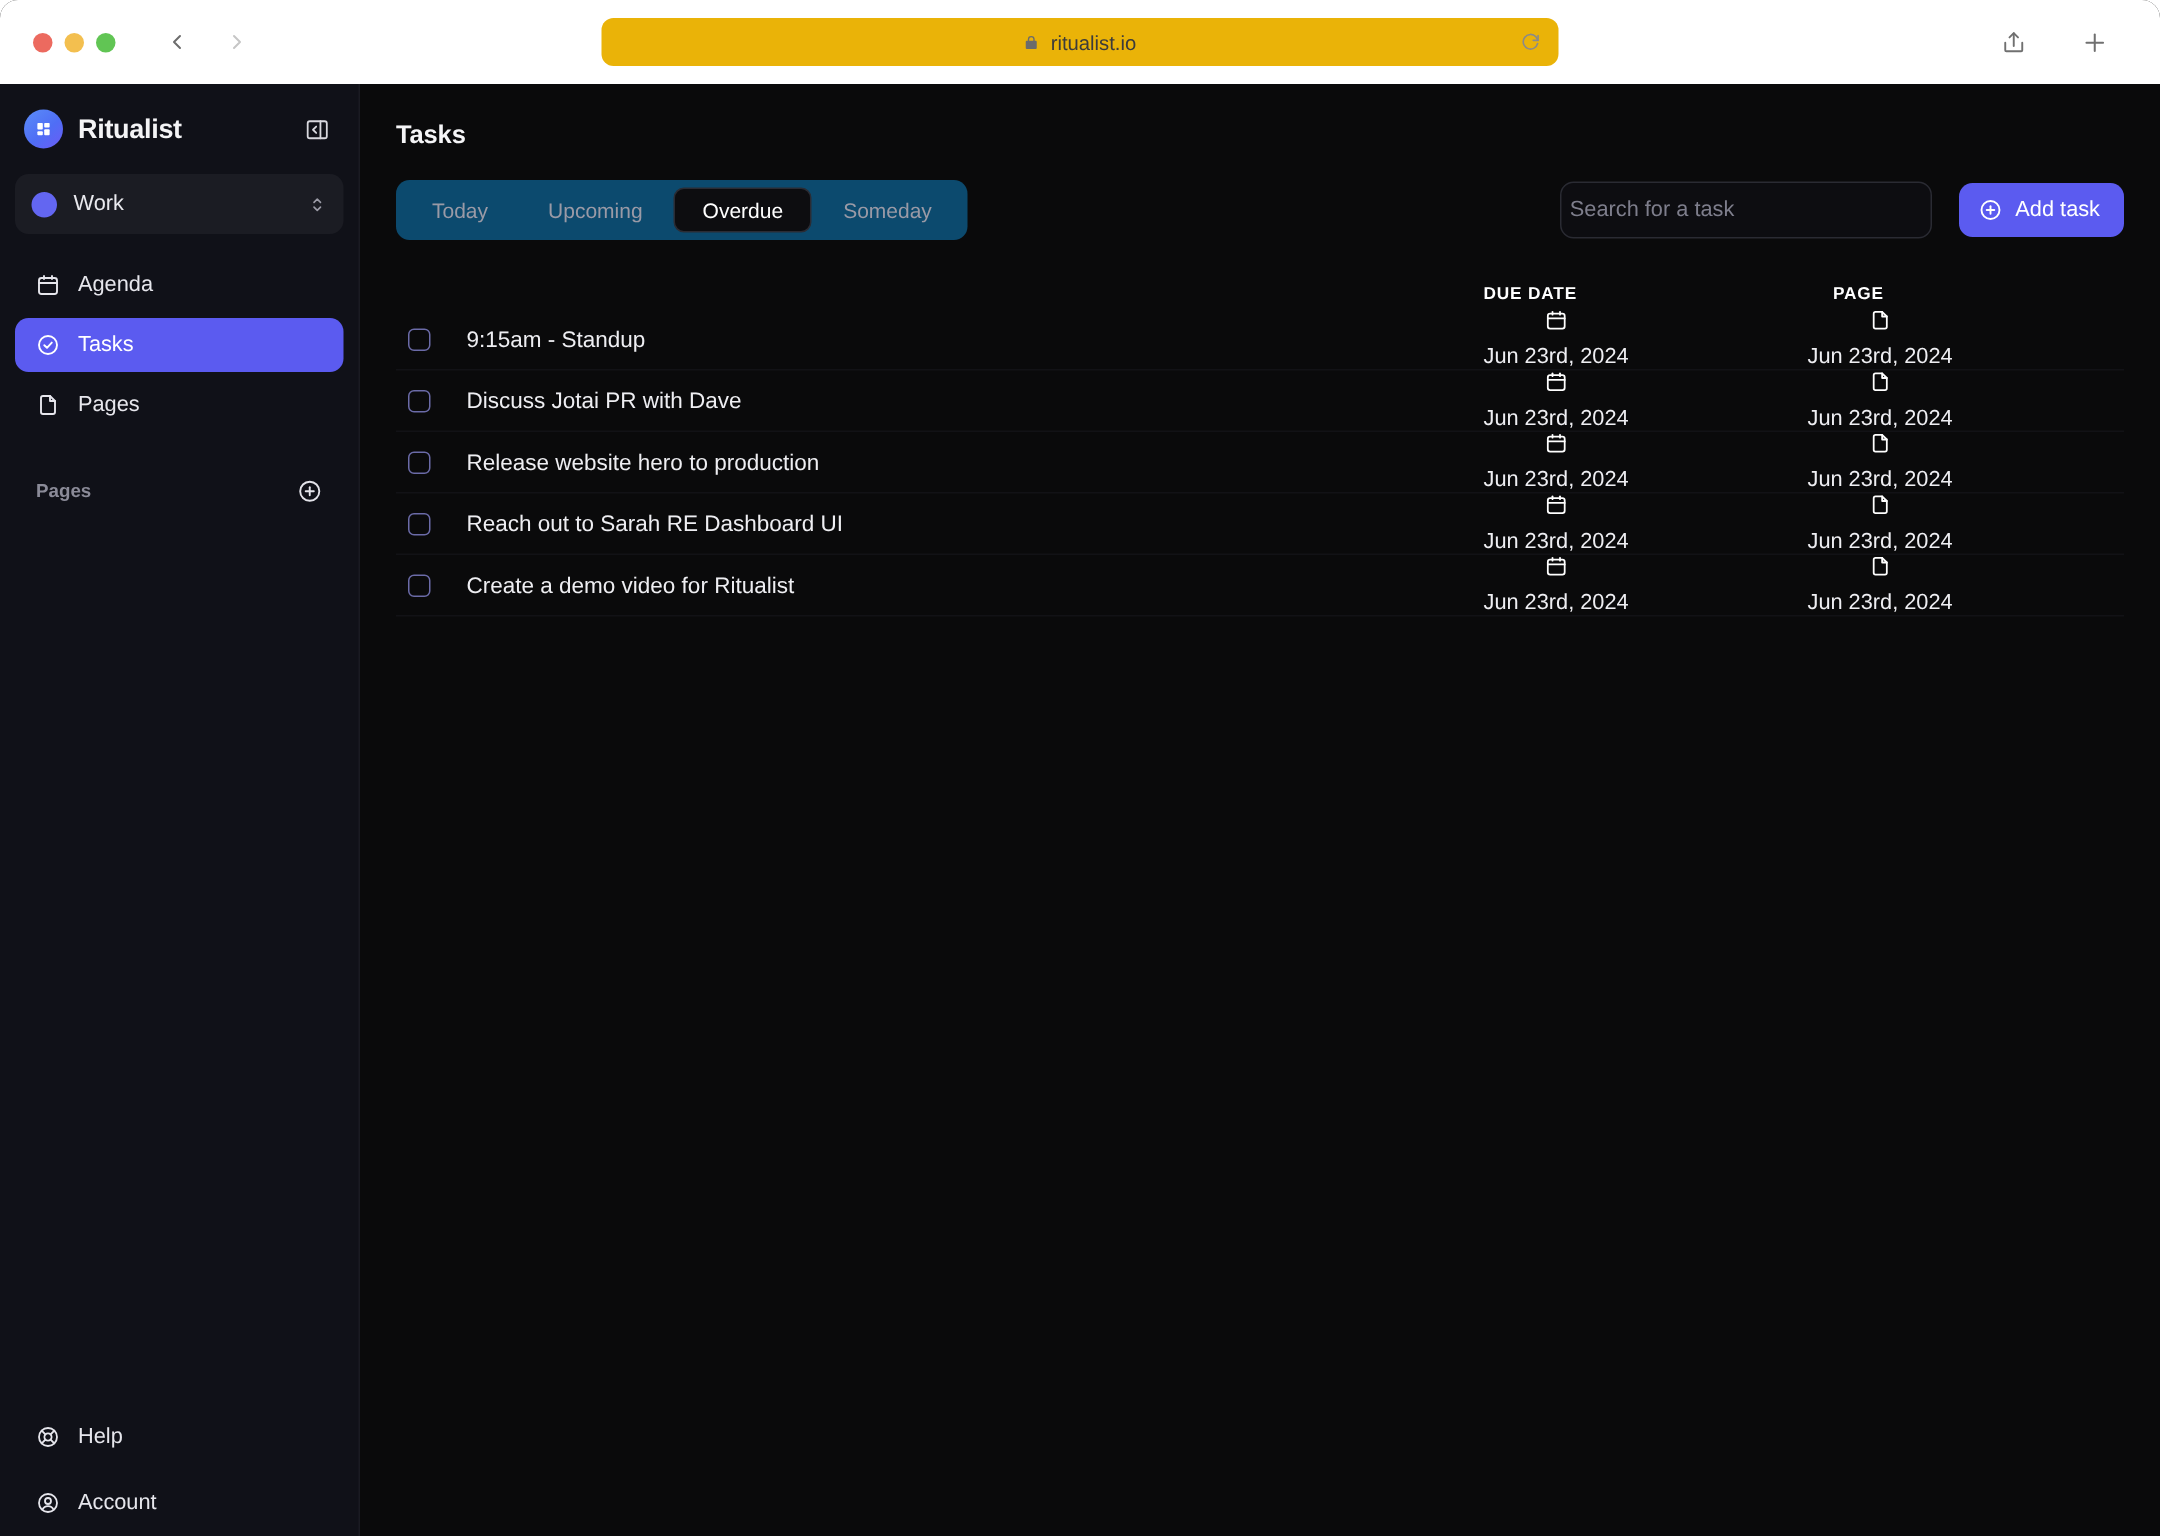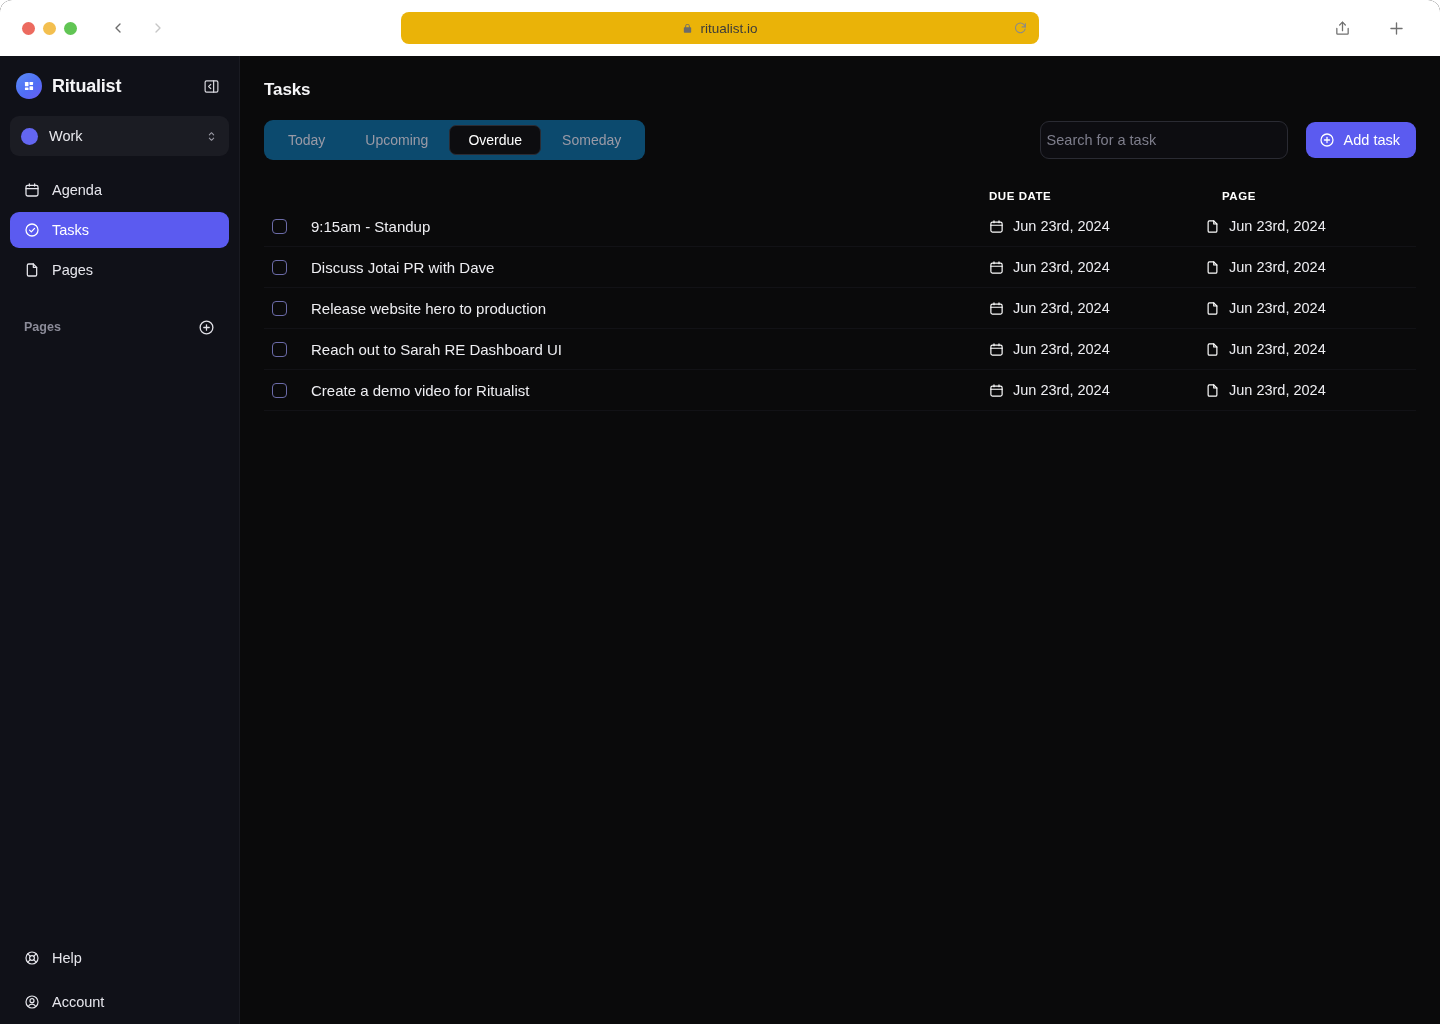--- a/index.html
+++ b/index.html
@@ -334,20 +334,21 @@
     font-size: 15px;
   }
 
   .cell {
     position: absolute;
     display: flex;
     align-items: center;
     gap: 9px;
     color: #eeeef2;
     font-size: 14.5px;
+    flex-direction: column;
   }
   .cell.due { left: 725px; }
   .cell.page { left: 941px; }
   .cell .cell-icon { display: flex; align-items: center; flex: 0 0 auto; }
 
   svg { display: block; }
 </style>
 </head>
 <body>
 

